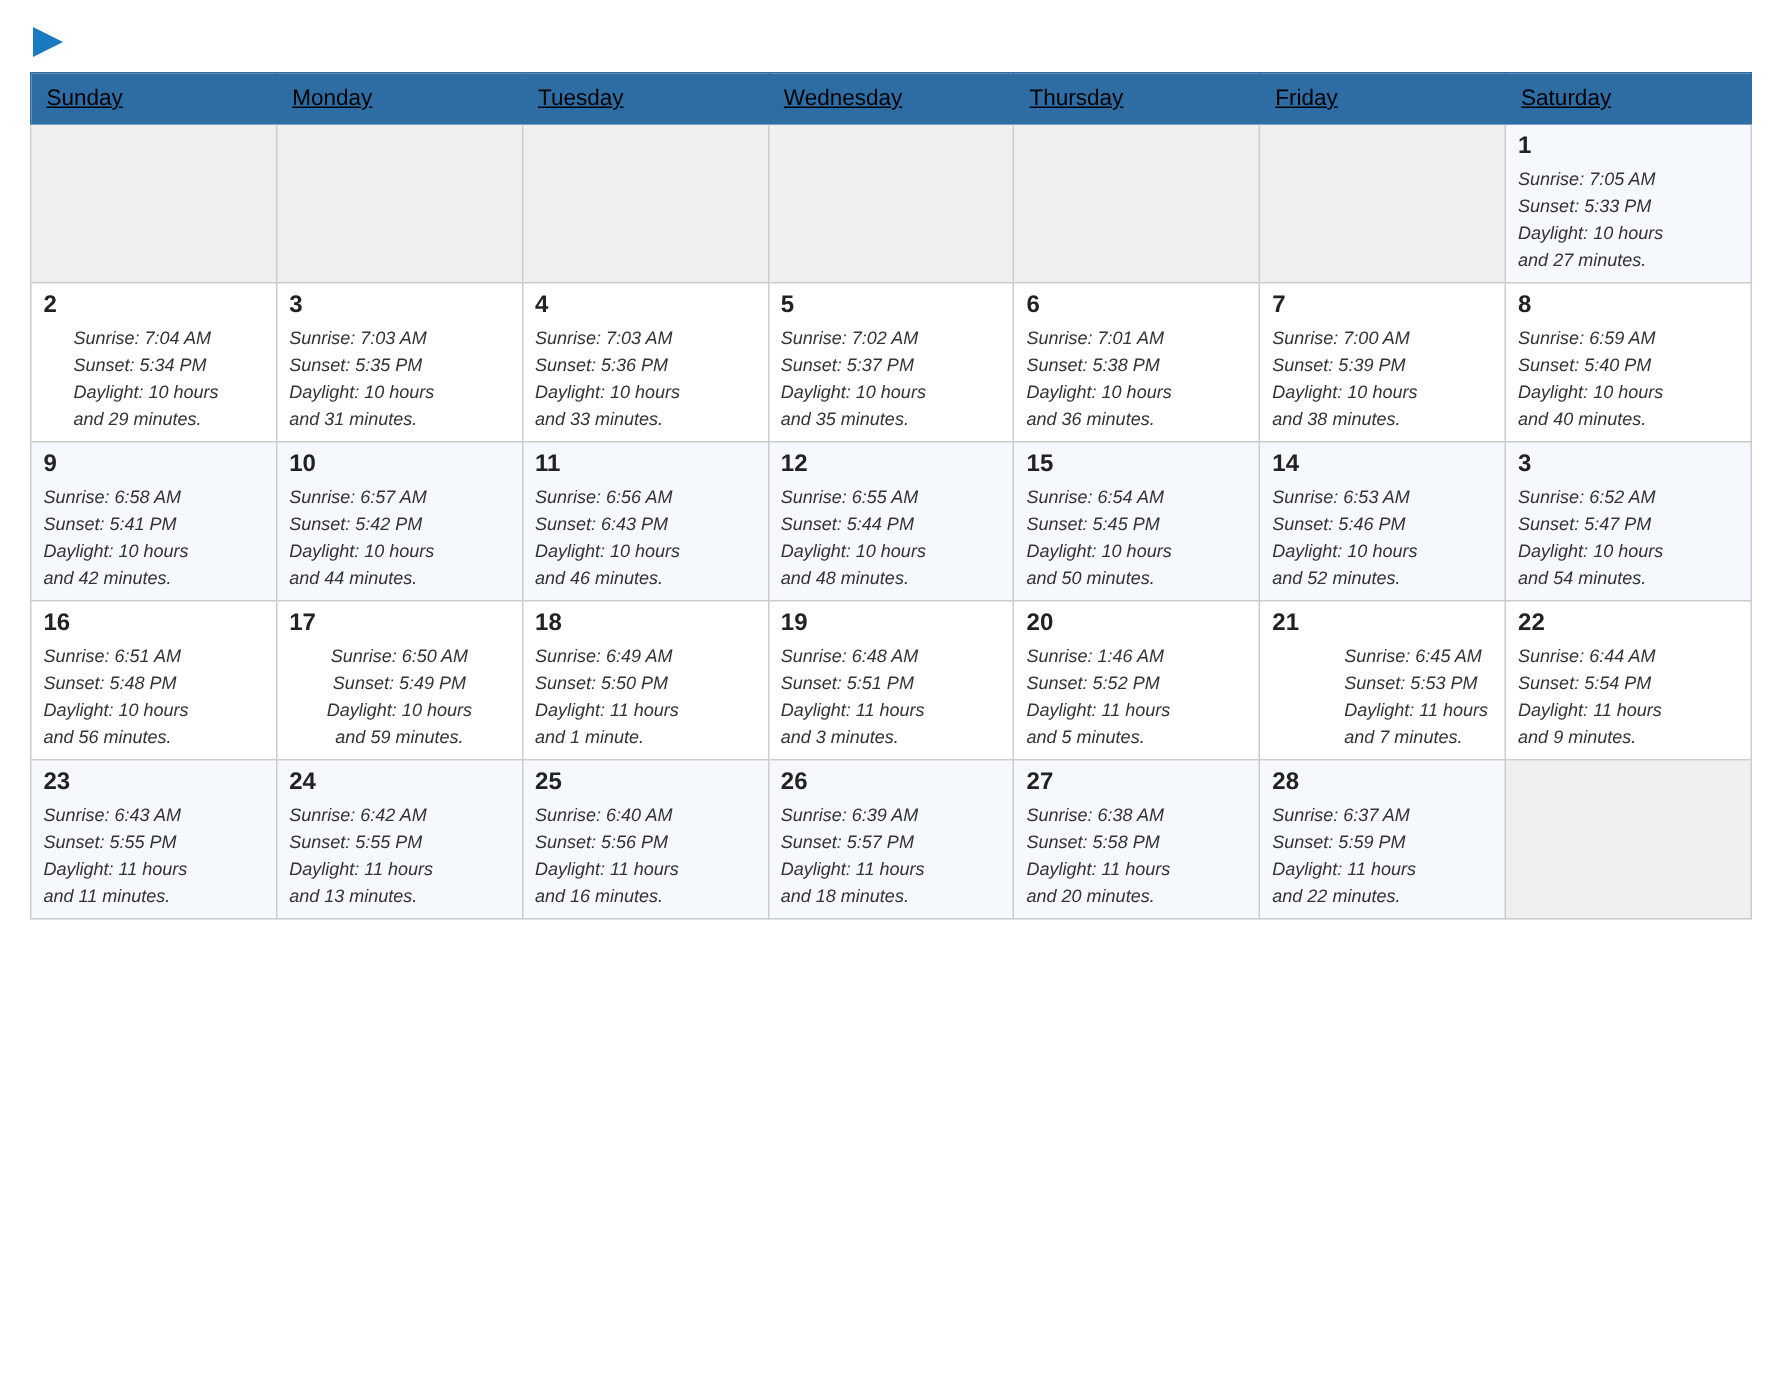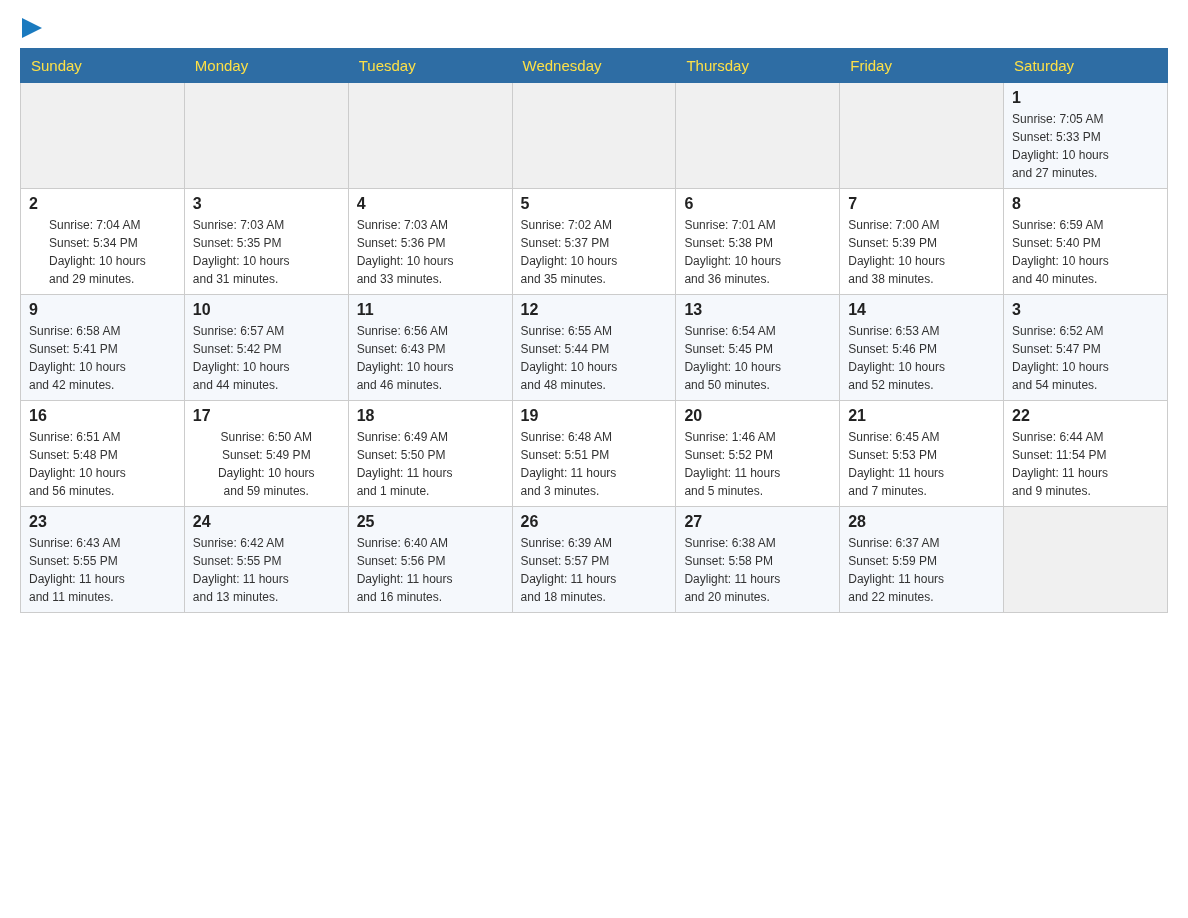--- a/index.html
+++ b/index.html
@@ -46,26 +46,27 @@
       color: #444;
       margin-top: 4px;
     }
     .calendar {
       width: 100%;
       border-collapse: collapse;
       margin-top: 10px;
     }
     .calendar th {
       background-color: #2e6da4;
-      color: #fde047;
+      color: #000000;
       text-align: left;
       padding: 8px 10px;
       font-size: 15px;
       font-weight: normal;
       border: 1px solid #2e6da4;
+      text-decoration: underline;
     }
     .calendar td {
       vertical-align: top;
       border: 1px solid #ccc;
       padding: 6px 8px;
       width: 14.28%;
       min-height: 100px;
       font-size: 12px;
       color: #333;
     }
@@ -79,20 +80,21 @@
       font-size: 16px;
       font-weight: bold;
       color: #222;
       display: block;
       margin-bottom: 3px;
     }
     .day-info {
       font-size: 12px;
       color: #333;
       line-height: 1.5;
+      font-style: italic;
     }
     .empty-cell {
       background-color: #f0f0f0 !important;
     }
     .logo-line1 {
       display: flex;
       align-items: center;
     }
   </style>
 </head>
@@ -216,21 +218,21 @@
 and 46 minutes.</div>
         </td>
         <td>
           <span class="day-number">12</span>
           <div class="day-info" style="white-space: pre-line;">Sunrise: 6:55 AM
 Sunset: 5:44 PM
 Daylight: 10 hours
 and 48 minutes.</div>
         </td>
         <td>
-          <span class="day-number">13</span>
+          <span class="day-number">15</span>
           <div class="day-info" style="white-space: pre-line;">Sunrise: 6:54 AM
 Sunset: 5:45 PM
 Daylight: 10 hours
 and 50 minutes.</div>
         </td>
         <td>
           <span class="day-number">14</span>
           <div class="day-info" style="white-space: pre-line;">Sunrise: 6:53 AM
 Sunset: 5:46 PM
 Daylight: 10 hours
@@ -275,29 +277,29 @@
         </td>
         <td>
           <span class="day-number">20</span>
           <div class="day-info" style="white-space: pre-line;">Sunrise: 1:46 AM
 Sunset: 5:52 PM
 Daylight: 11 hours
 and 5 minutes.</div>
         </td>
         <td>
           <span class="day-number">21</span>
-          <div class="day-info" style="white-space: pre-line;">Sunrise: 6:45 AM
+          <div class="day-info" style="white-space: pre-line; margin-left: 48px;">Sunrise: 6:45 AM
 Sunset: 5:53 PM
 Daylight: 11 hours
 and 7 minutes.</div>
         </td>
         <td>
           <span class="day-number">22</span>
           <div class="day-info" style="white-space: pre-line;">Sunrise: 6:44 AM
-Sunset: 11:54 PM
+Sunset: 5:54 PM
 Daylight: 11 hours
 and 9 minutes.</div>
         </td>
       </tr>
       <tr>
         <td>
           <span class="day-number">23</span>
           <div class="day-info" style="white-space: pre-line;">Sunrise: 6:43 AM
 Sunset: 5:55 PM
 Daylight: 11 hours

